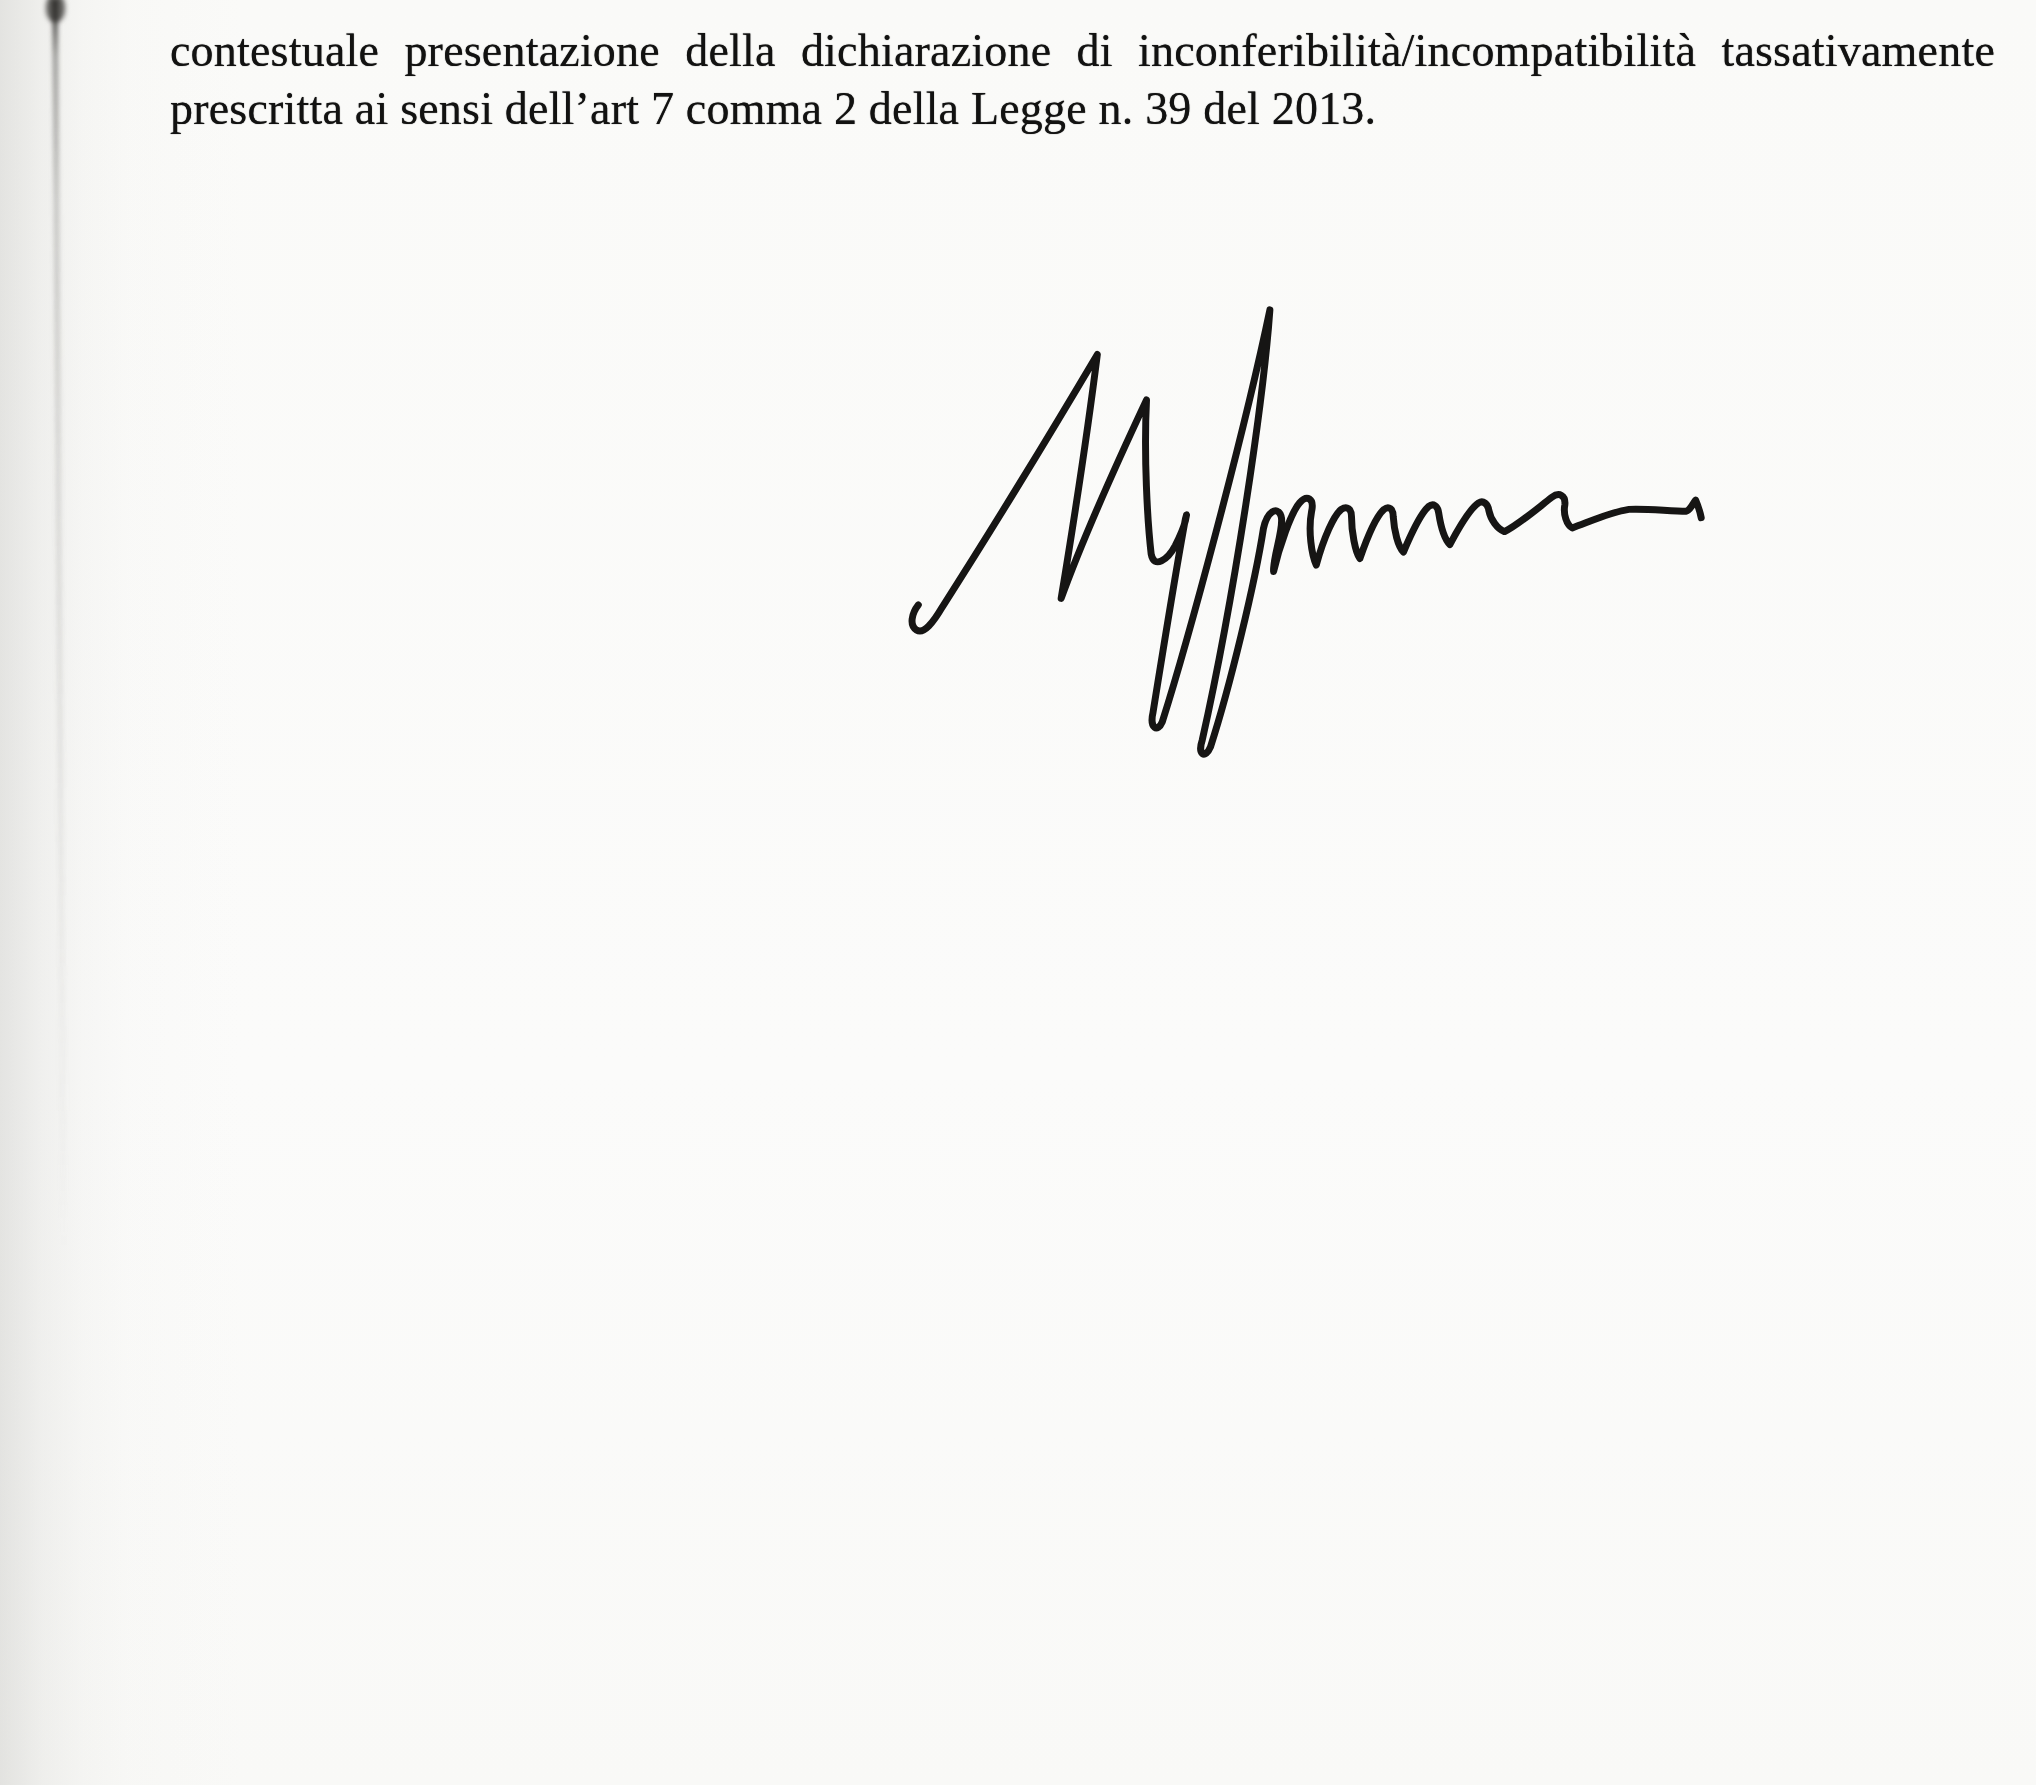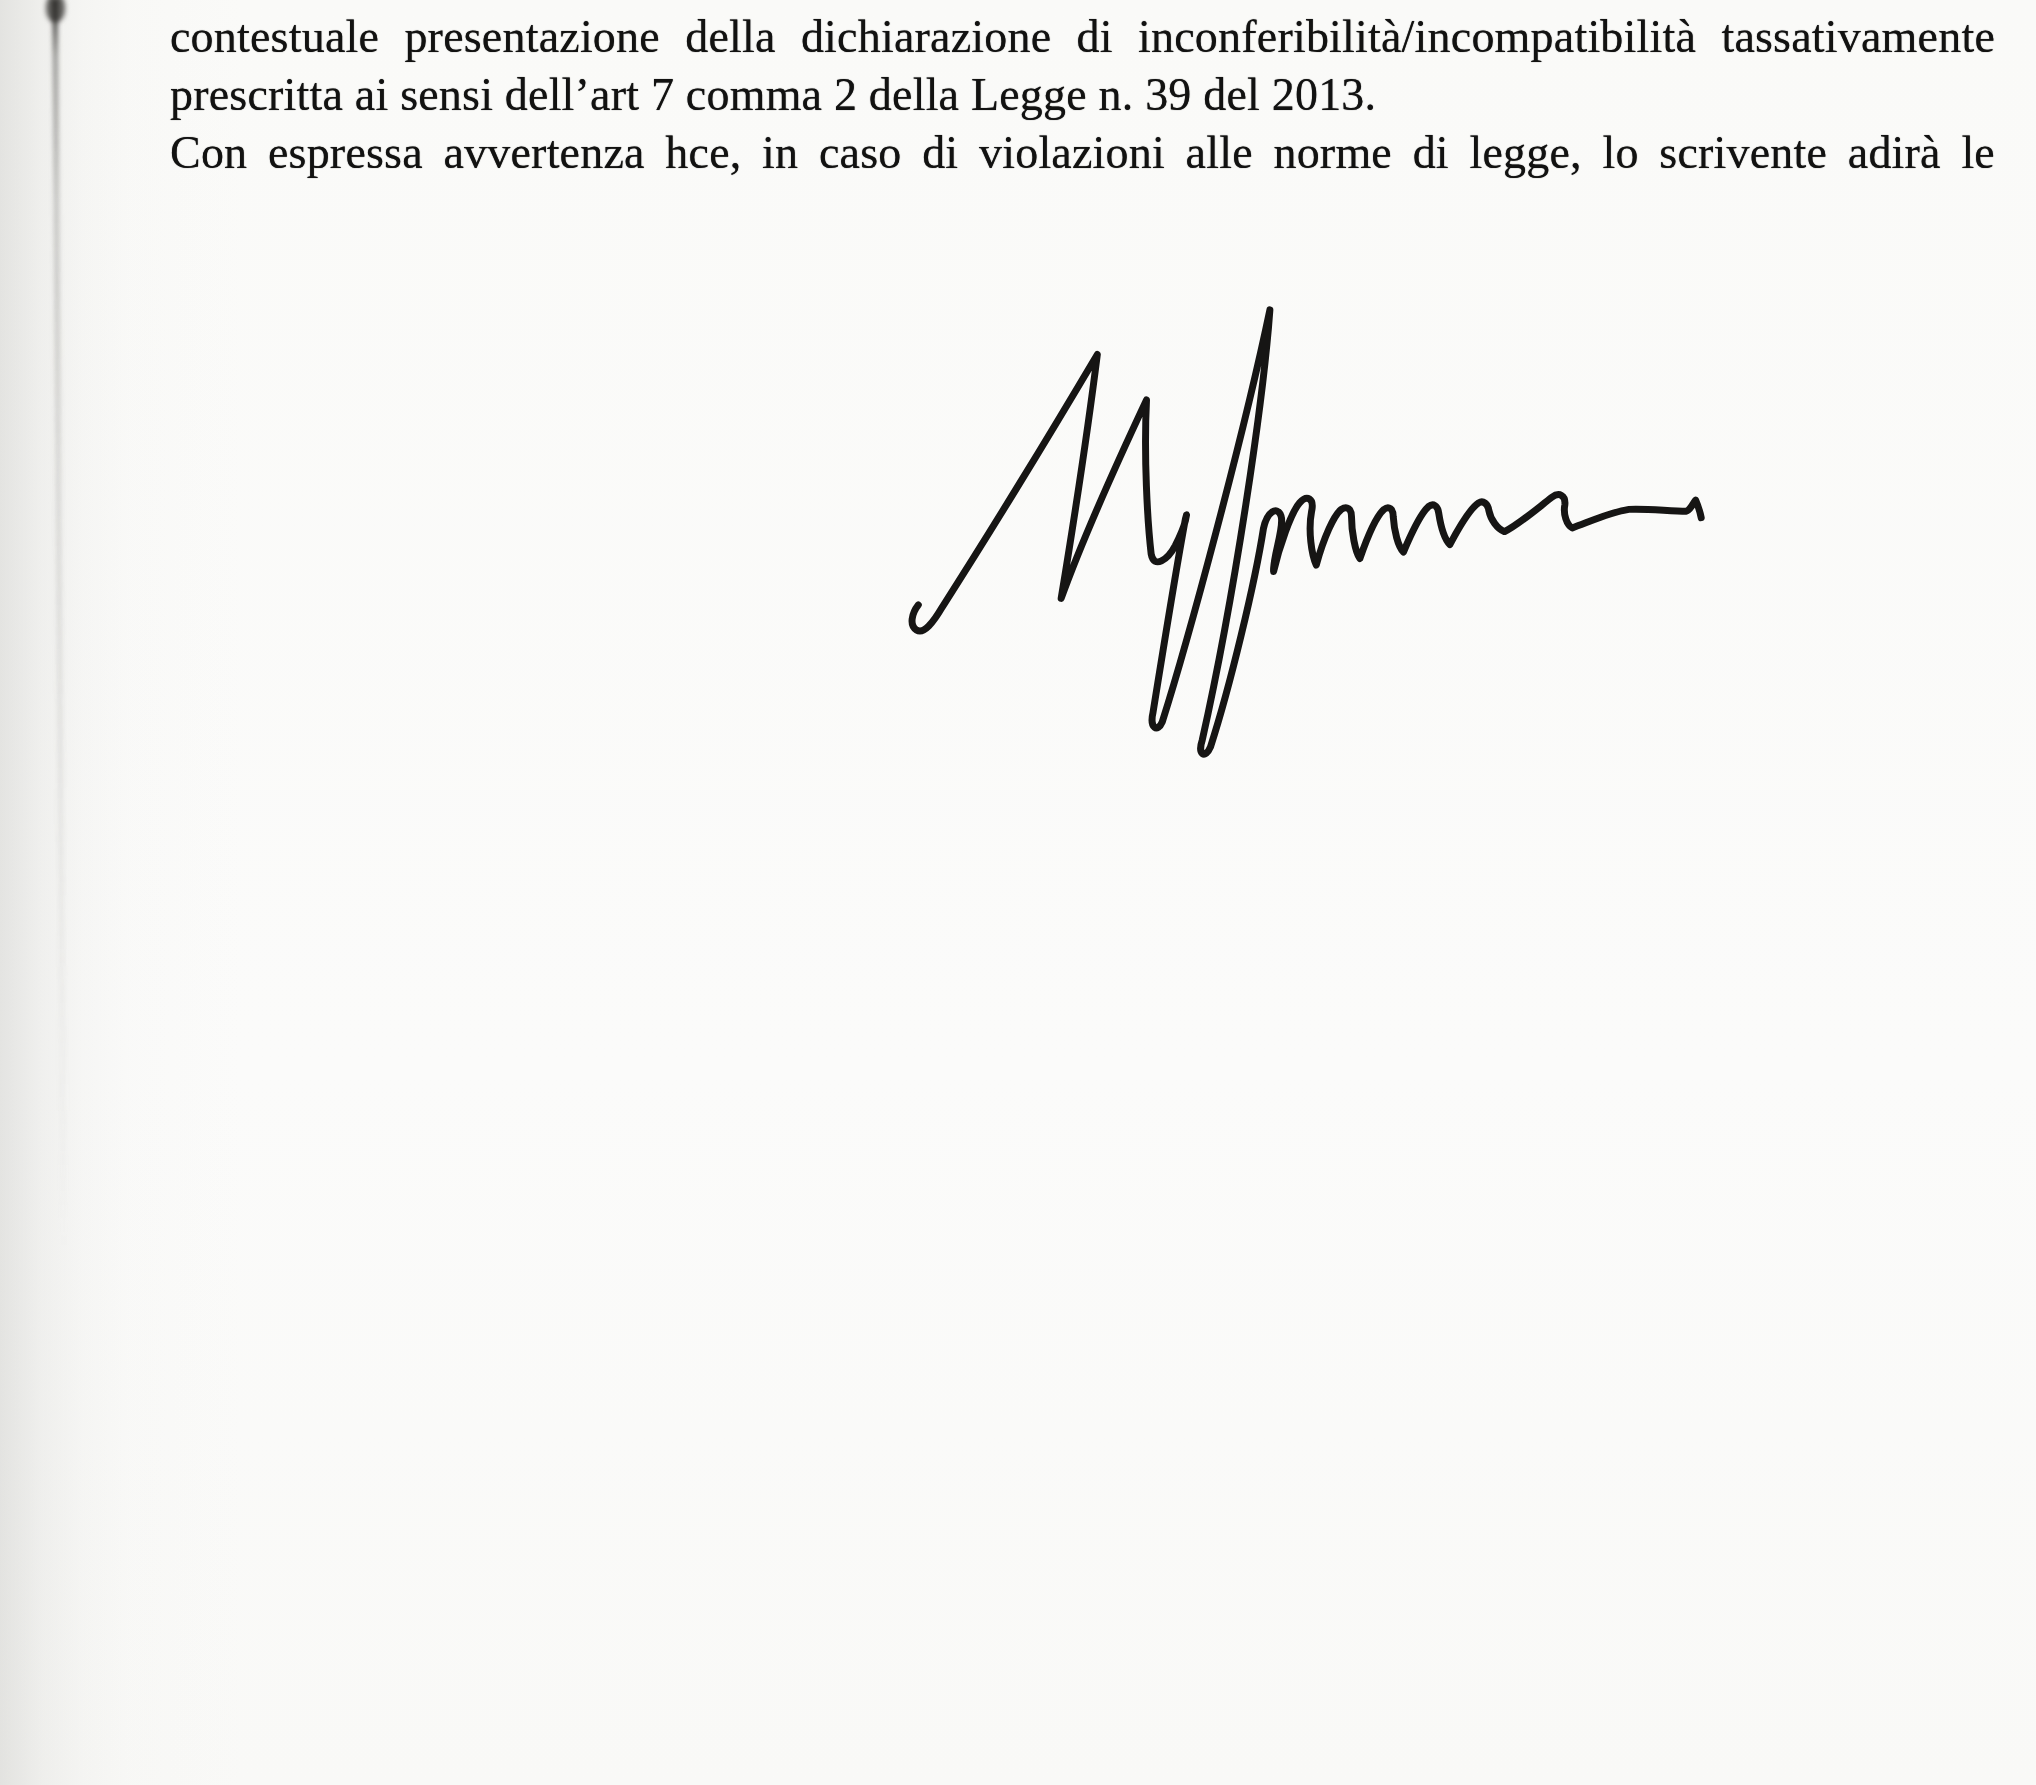--- a/index.html
+++ b/index.html
@@ -67,20 +67,21 @@
     letter-spacing: 0.2px;
     text-shadow: 0 0 0.9px rgba(10,10,10,0.85);
   }
   .doc-line {
     white-space: nowrap;
   }
   .doc-line.just {
     white-space: normal;
     text-align: justify;
     text-align-last: justify;
+    margin-top: 14px;
   }
   .signature-layer {
     position: absolute;
     inset: 0;
     pointer-events: none;
   }
   .signature-layer svg {
     width: 100%;
     height: 100%;
     display: block;
@@ -89,21 +90,20 @@
 </head>
 <body>
 
 <div class="paper"></div>
 <div class="crease"></div>
 <div class="corner-mark"></div>
 
 <div class="text-block">
   <div class="doc-line just">contestuale presentazione della dichiarazione di inconferibilità/incompatibilità tassativamente</div>
   <div class="doc-line">prescritta ai sensi dell’art 7 comma 2 della Legge n. 39 del 2013.</div>
-  <div class="doc-line just">Con espressa avvertenza hce, in caso di violazioni alle norme di legge, lo scrivente adirà le</div>
 </div>
 
 <div class="signature-layer">
   <svg viewBox="0 0 2196 1925" preserveAspectRatio="none">
     <path id="sig-path" d="M 990 652
          C 983 661, 980 674, 988 679
          C 996 684, 1006 671, 1016 654
          C 1062 582, 1132 468, 1183 382
          C 1172 470, 1156 572, 1144 645
          C 1171 570, 1213 480, 1236 431

